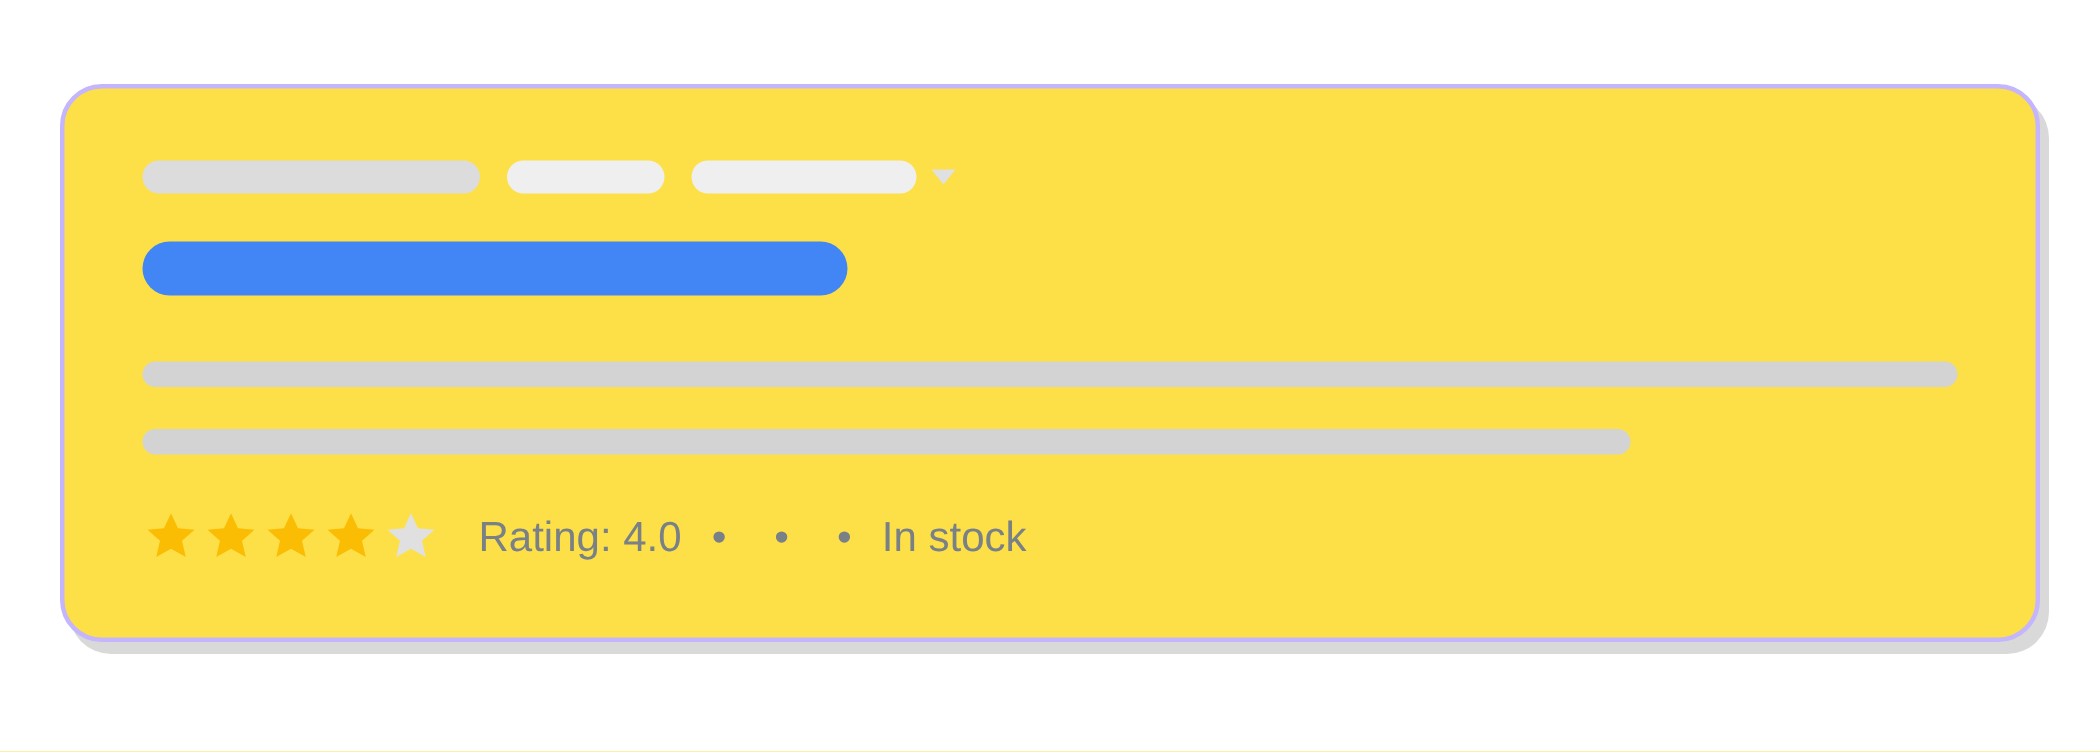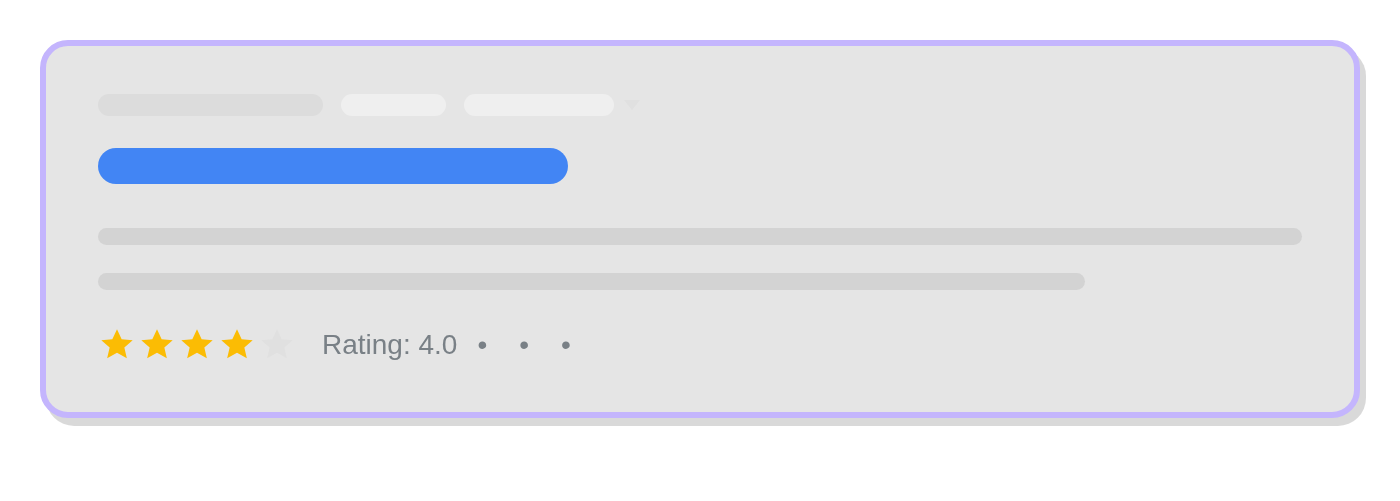--- a/index.html
+++ b/index.html
@@ -7,26 +7,27 @@
       padding: 0;
       box-sizing: border-box;
     }
     body {
       font-family: Arial, sans-serif;
       background: #fff;
       padding: 40px;
       width: 1400px;
     }
     .card {
-      background: #e5e5e5;
-      border: 6px solid #c4b5fd;
+      background: #fde047;
+      border: 3px solid #c4b5fd;
       border-radius: 28px;
       padding: 48px 52px 48px 52px;
       box-shadow: 6px 8px 0 rgba(0,0,0,0.15);
       position: relative;
+      margin-top: 16px;
     }
     .breadcrumb-row {
       display: flex;
       align-items: center;
       gap: 18px;
       margin-bottom: 32px;
     }
     .pill {
       height: 22px;
       border-radius: 11px;
@@ -142,15 +143,16 @@
           <path class="star-filled" d="M12 2l2.95 6.34 6.96.61-5.27 4.6 1.57 6.82L12 16.9l-6.21 3.47 1.57-6.82-5.27-4.6 6.96-.61L12 2z"></path>
         </svg>
       <svg class="star" viewBox="0 0 24 24">
           <path class="star-empty" d="M12 2l2.95 6.34 6.96.61-5.27 4.6 1.57 6.82L12 16.9l-6.21 3.47 1.57-6.82-5.27-4.6 6.96-.61L12 2z"></path>
         </svg>
     </div>
     <span class="rating-text">Rating: 4.0</span>
     <span class="dot-sep">•</span>
     <span class="dot-sep">•</span>
     <span class="dot-sep">•</span>
+    <span class="rating-text">In stock</span>
   </div>
 
 </div>
 
 </body></html>

